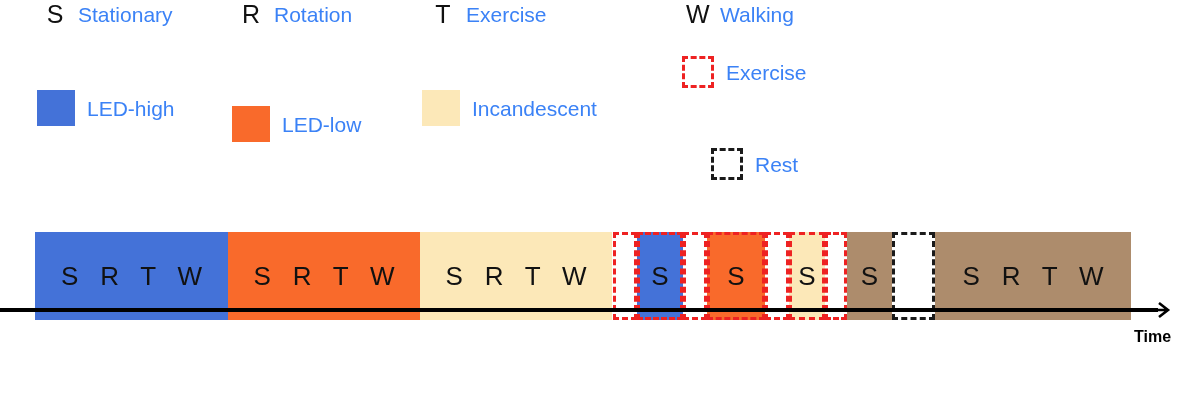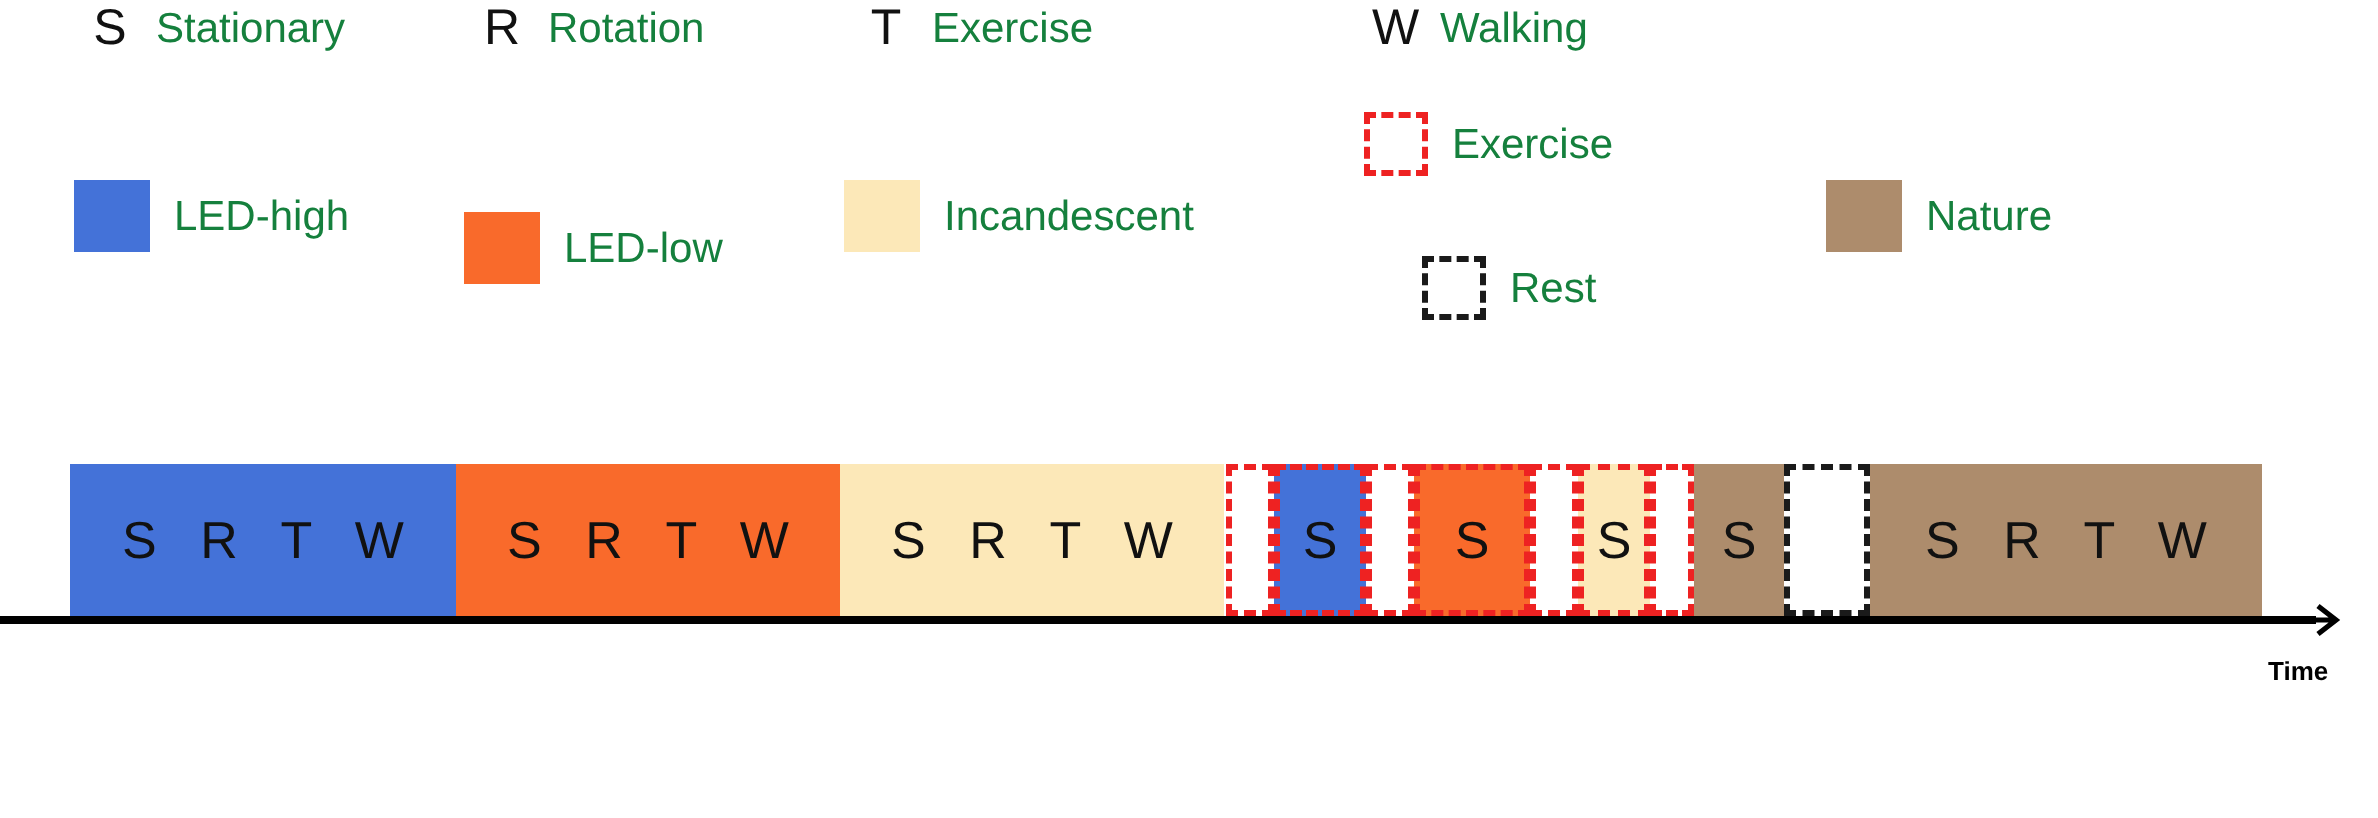--- a/index.html
+++ b/index.html
@@ -35,21 +35,21 @@
     line-height: 1;
     font-weight: 400;
     color: #111111;
     width: 22px;
     text-align: center;
   }
 
   .legend-label {
     font-size: 21px;
     line-height: 1;
-    color: #15803d;
+    color: #3b82f6;
     white-space: nowrap;
     margin-left: 12px;
   }
 
   .swatch {
     width: 38px;
     height: 36px;
   }
 
   .swatch-dashed {
@@ -65,21 +65,21 @@
   #timeline-area {
     position: absolute;
     left: 0; top: 0;
     width: 1189px;
     height: 409px;
   }
 
   .seg {
     position: absolute;
     top: 232px;
-    height: 76px;
+    height: 88px;
     box-sizing: border-box;
     display: flex;
     align-items: center;
     justify-content: center;
     overflow: hidden;
   }
 
   .seg-letters {
     font-size: 26px;
     line-height: 1;
@@ -108,21 +108,21 @@
     position: absolute;
     left: 1148px;
     top: 298px;
     width: 24px;
     height: 24px;
   }
   #axis-label {
     position: absolute;
     left: 1134px;
     top: 328px;
-    font-size: 13px;
+    font-size: 16px;
     font-weight: bold;
     color: #000000;
     white-space: nowrap;
     text-align: right;
   }
 </style>
 </head>
 <body>
 
 <div id="legend-area">
@@ -147,29 +147,25 @@
       <span class="legend-label">LED-high</span>
     </div>
     <div class="legend-entry" style="left: 232px; top: 90px; margin-top: 16px;">
       <span class="swatch" style="background: rgb(249, 106, 43);"></span>
       <span class="legend-label">LED-low</span>
     </div>
     <div class="legend-entry" style="left: 422px; top: 90px; text-align: right;">
       <span class="swatch" style="background: rgb(252, 232, 184);"></span>
       <span class="legend-label">Incandescent</span>
     </div>
-    <div class="legend-entry" style="left: 913px; top: 90px;">
-      <span class="swatch" style="background: rgb(173, 140, 108);"></span>
-      <span class="legend-label">Nature</span>
-    </div>
     <div class="legend-entry" style="left: 682px; top: 56px; justify-content: center;">
       <span class="swatch-dashed" style="border-color: rgb(238, 34, 34);"></span>
       <span class="legend-label">Exercise</span>
     </div>
-    <div class="legend-entry" style="left: 682px; top: 128px; padding-left: 29px;">
+    <div class="legend-entry" style="left: 682px; top: 148px; padding-left: 29px;">
       <span class="swatch-dashed" style="border-color: rgb(26, 26, 26);"></span>
       <span class="legend-label">Rest</span>
     </div>
   </div>
 
 <div id="timeline-area">
   <div class="seg" style="left: 35px; width: 193px; background: rgb(68, 114, 216);">
       <span class="seg-letters">S R T W</span>
     </div>
     <div class="seg" style="left: 228px; width: 192px; background: rgb(249, 106, 43);">

